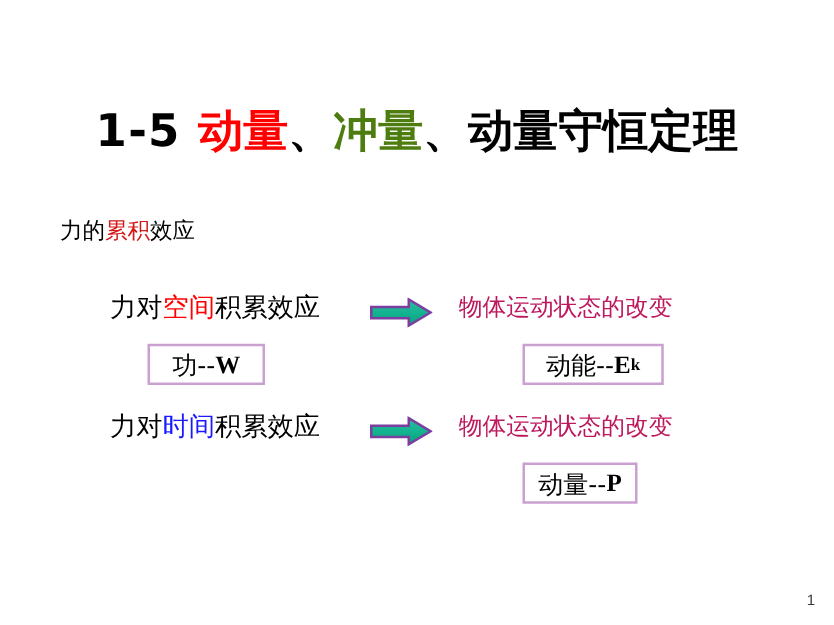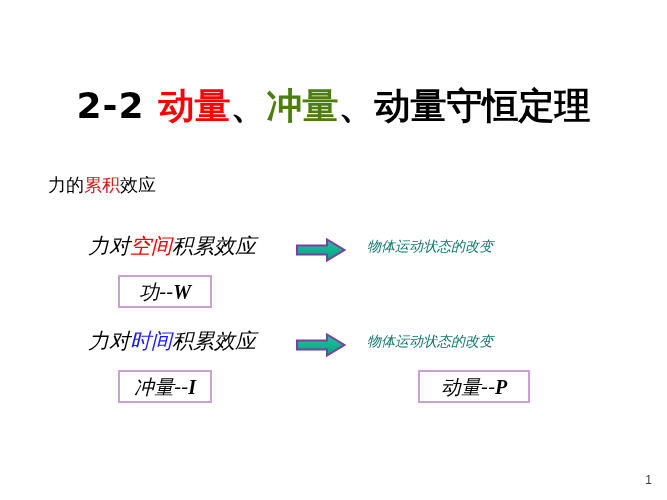--- a/index.html
+++ b/index.html
@@ -51,44 +51,43 @@
     white-space: nowrap;
   }
   .subhead .red { color: #d21919; }
 
   
   .row {
     position: absolute;
     left: 0;
     width: 667px;
     height: 90px;
-    font-style: italic;
   }
   .row-space { top: 232px; }
   .row-time  { top: 327px; }
 
   .left-text {
     position: absolute;
     left: 88px;
     top: 0px;
     font-size: 21px;
     line-height: 29px;
     white-space: nowrap;
   }
   .left-text .red  { color: #ff0000; }
   .left-text .blue { color: #1a1aff; }
 
   .right-text {
     position: absolute;
     left: 367px;
     top: 0px;
-    font-size: 14px;
+    font-size: 19px;
     line-height: 29px;
     white-space: nowrap;
-    color: #0f766e;
+    color: #be185d;
   }
 
   
   .arrow {
     position: absolute;
     left: 296px;
     top: 6px;
     width: 50px;
     height: 24px;
   }
@@ -121,40 +120,40 @@
     top: 43px;
     width: 94px;
     height: 33px;
   }
   .box-right {
     left: 418px;
     top: 43px;
     width: 113px;
     height: 33px;
   }
-  .box-right.narrow { width: 112px; }
+  .box-right.narrow { width: 92px; }
 
   
   .page-number {
     position: absolute;
     right: 15px;
     bottom: 13px;
     font-size: 12px;
     line-height: 14px;
     color: #3a3a3a;
     font-family: "Liberation Sans", "DejaVu Sans", sans-serif;
   }
 </style>
 </head>
 <body>
 
 <div class="slide">
 
   <div class="title">
-    <span class="seg-num">2-2</span><span class="gap"></span><span class="seg-red">动量</span><span class="seg-blk">、</span><span class="seg-blue">冲量</span><span class="seg-blk">、</span><span class="seg-blk">动量守恒定理</span>
+    <span class="seg-num">1-5</span><span class="gap"></span><span class="seg-red">动量</span><span class="seg-blk">、</span><span class="seg-blue">冲量</span><span class="seg-blk">、</span><span class="seg-blk">动量守恒定理</span>
   </div>
 
   <div class="subhead">
     <span>力的</span><span class="red">累积</span><span>效应</span>
   </div>
 
   <div class="row row-space">
 
     <div class="left-text">
       <span>力对</span><span class="red">空间</span><span>积累效应</span>
@@ -173,20 +172,25 @@
       </svg>
     </div>
 
     <div class="right-text">物体运动状态的改变</div>
 
     <div class="box box-left">
       <span>功--</span>
         <span class="lat">W</span>
     </div>
 
+    <div class="box box-right">
+      <span>动能--</span>
+        <span class="lat">E</span>
+        <sub>k</sub>
+    </div>
   </div>
 
   <div class="row row-time">
 
     <div class="left-text">
       <span>力对</span><span class="blue">时间</span><span>积累效应</span>
     </div>
 
     <div class="arrow">
       <svg width="50" height="24" viewBox="0 0 50 24" xmlns="http://www.w3.org/2000/svg">
@@ -196,24 +200,20 @@
             <stop offset="55%" stop-color="#12b28f"></stop>
             <stop offset="100%" stop-color="#0e9e80"></stop>
           </linearGradient>
         </defs>
         <polygon points="1,7.5 31,7.5 31,1.5 48.5,12 31,22.5 31,16.5 1,16.5" fill="url(#agrad2)" stroke="#7b3fa0" stroke-width="2" stroke-linejoin="miter"></polygon>
       </svg>
     </div>
 
     <div class="right-text">物体运动状态的改变</div>
 
-    <div class="box box-left">
-      <span>冲量--</span>
-        <span class="lat">I</span>
-    </div>
 
     <div class="box box-right narrow">
       <span>动量--</span>
         <span class="lat">P</span>
     </div>
   </div>
 
   <div class="page-number">1</div>
 
 </div>

